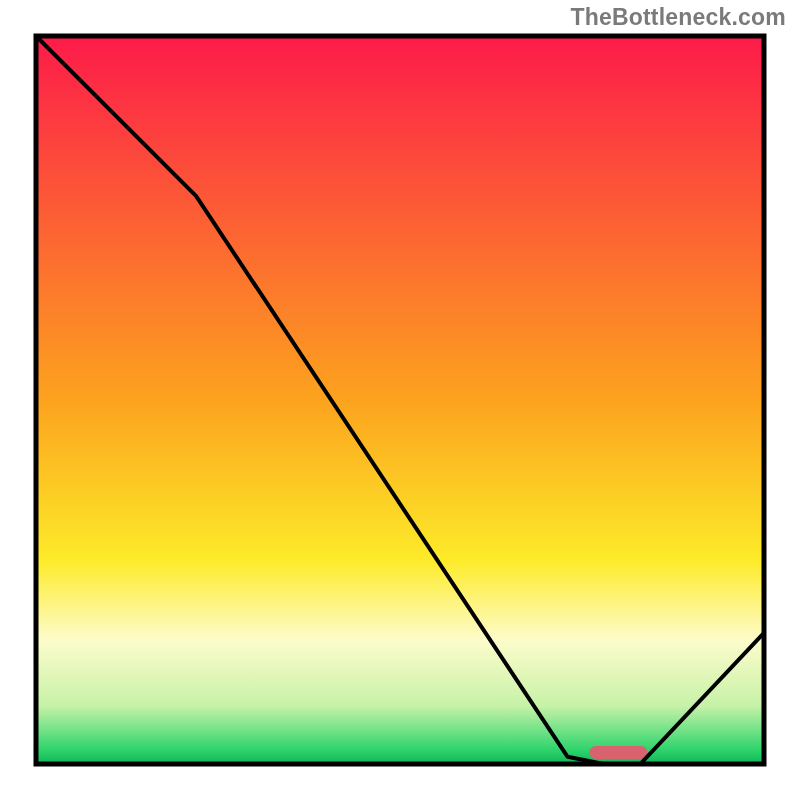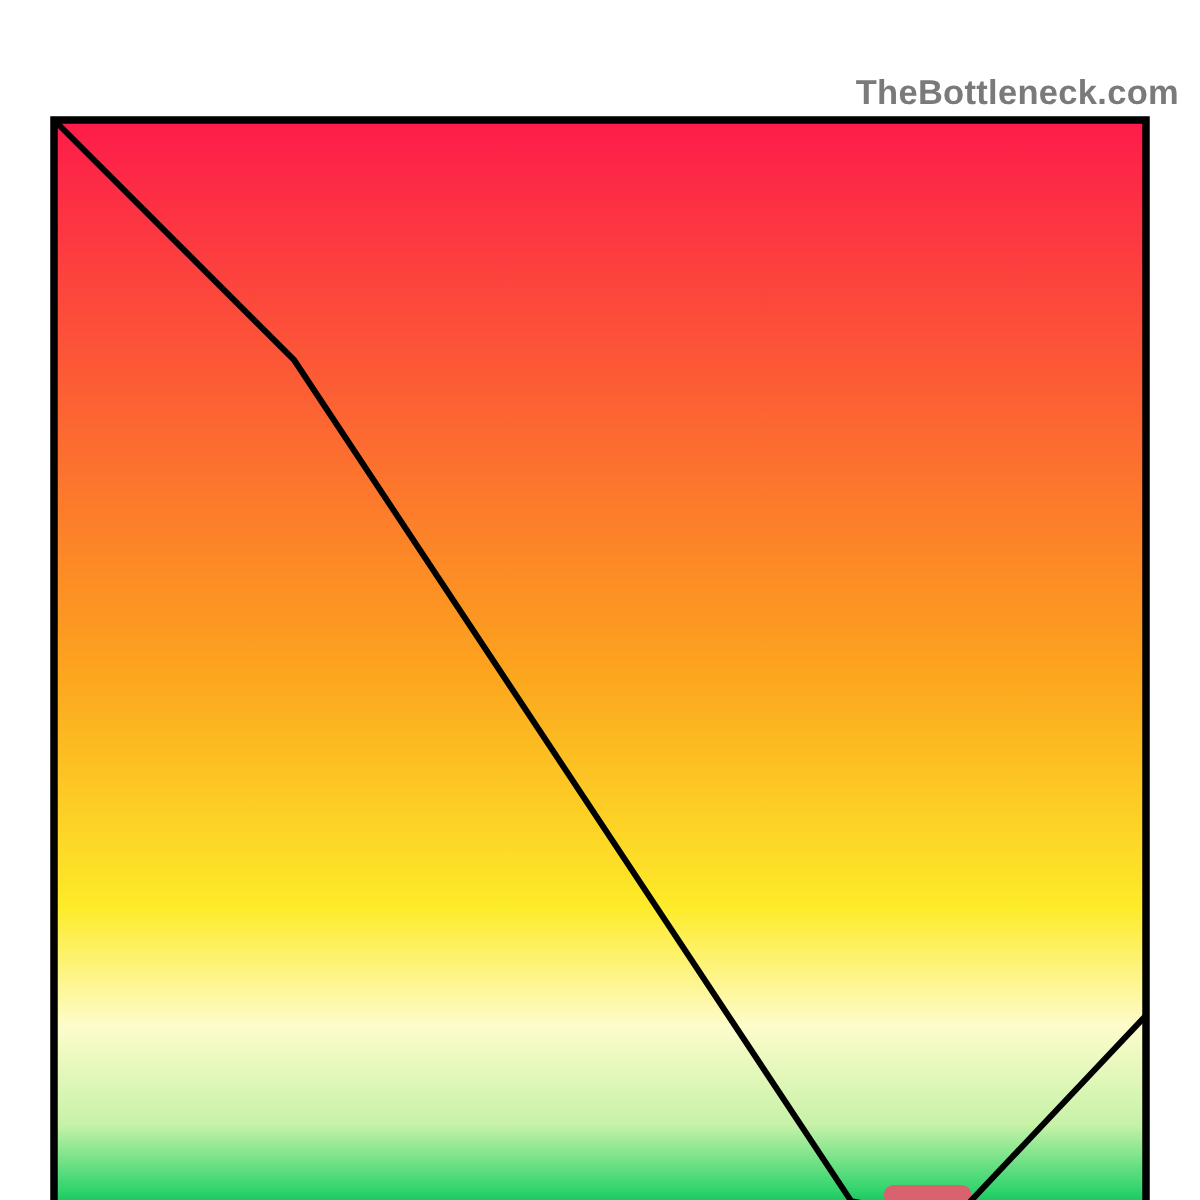--- a/index.html
+++ b/index.html
@@ -8,21 +8,20 @@
     width: 800px;
     height: 800px;
     background: #ffffff;
     font-family: Arial, Helvetica, sans-serif;
     overflow: hidden;
   }
   .container {
     position: relative;
     width: 800px;
     height: 728px;
-    margin-top: 44px;
   }
   .watermark {
     position: absolute;
     top: 4px;
     right: 14px;
     font-size: 23px;
     font-weight: bold;
     color: #7a7a7a;
     letter-spacing: 0.2px;
     z-index: 10;

